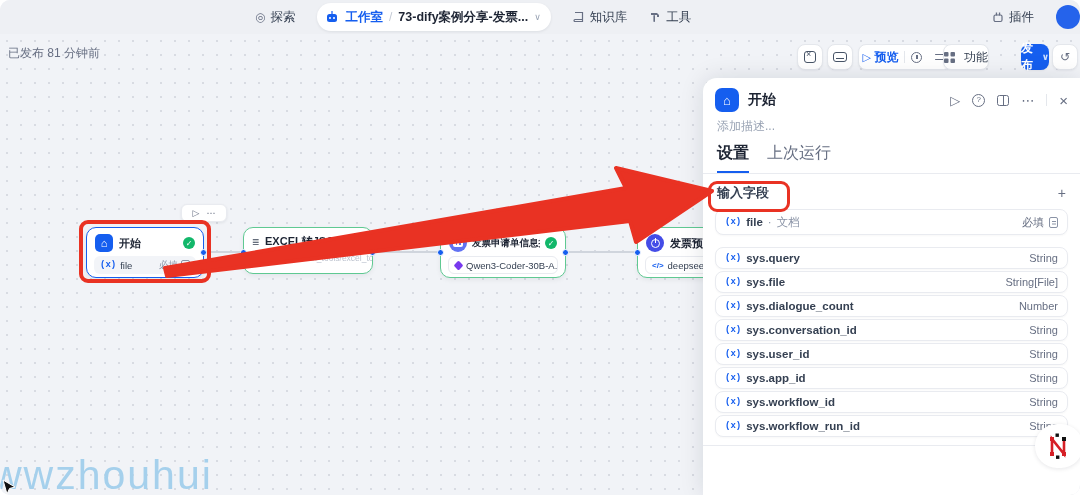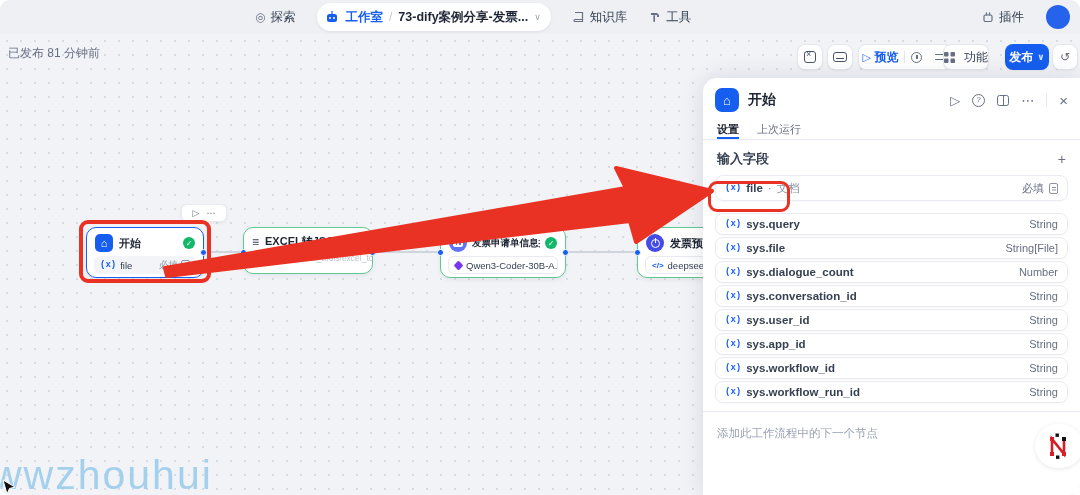--- a/index.html
+++ b/index.html
@@ -97,21 +97,21 @@
   .p-title { font-size:14px; font-weight:700; color:#1d2433; margin-left:9px; }
   .p-actions { margin-left:auto; display:flex; align-items:center; gap:12px; color:#676f83; }
   .p-act { font-size:13px; cursor:pointer; line-height:1; display:flex; align-items:center; }
   .help-circ { width:13px; height:13px; border:1.2px solid #676f83; border-radius:50%; font-size:8px;
                display:flex; align-items:center; justify-content:center; }
   .ic-cols { width:12px; height:11px; border:1.2px solid #676f83; border-radius:2.5px; position:relative; }
   .ic-cols::after { content:""; position:absolute; left:5px; top:0; bottom:0; width:1.2px; background:#676f83; }
   .v-div { width:1px; height:12px; background:#e4e7ec; }
   .p-desc { padding:4px 14px 0; font-size:12px; color:#98a2b3; }
   .p-tabs { display:flex; gap:18px; padding:8px 14px 0; border-bottom:1px solid #e9ebf0; }
-  .p-tab { font-size:11px; cursor:pointer; }
+  .p-tab { font-size:16px; padding-bottom:7px; cursor:pointer; }
   .p-tab.active { color:#1d2433; font-weight:700; border-bottom:2px solid #155eef; }
   .p-tab.idle { color:#676f83; }
   .sect-row { display:flex; align-items:center; padding:10px 14px 7px; }
   .sect-label { font-size:13px; font-weight:700; color:#354052; }
   .sect-plus { margin-left:auto; color:#676f83; font-size:14px; cursor:pointer; line-height:1; }
   .vrow { margin:0 12px 2px; height:22px; border:1px solid #e9ebf0; border-radius:8px; background:#fff;
           display:flex; align-items:center; gap:5px; padding:0 9px; font-size:11.5px;
           box-shadow:0 1px 2px rgba(16,24,40,.03); }
   .vrow .vname { color:#354052; font-weight:600; }
   .vrow .vtype { margin-left:auto; color:#676f83; font-size:11px; }
@@ -158,21 +158,21 @@
         <span>知识库</span>
       </div>
       <div class="nav-item">
         <svg class="mini" width="12" height="12" viewBox="0 0 12 12">
           <path d="M2 2h6l2 2v2H8V4H2z" fill="#676f83"></path>
             <rect x="4.4" y="4" width="1.6" height="7" rx="0.8" fill="#676f83"></rect>
         </svg>
         <span>工具</span>
       </div>
     </div>
-    <div class="nav-group" style="right:10px;">
+    <div class="nav-group" style="right:0;">
       <div class="nav-item">
         <svg class="mini" width="12" height="12" viewBox="0 0 12 12">
           <rect x="2" y="4" width="8" height="6.5" rx="1.5" fill="none" stroke="#676f83" stroke-width="1.2"></rect>
           <rect x="3.8" y="1.5" width="1.3" height="3" fill="#676f83"></rect>
             <rect x="6.9" y="1.5" width="1.3" height="3" fill="#676f83"></rect>
         </svg>
         <span>插件</span>
       </div>
       <div class="avatar"></div>
     </div>
@@ -199,21 +199,21 @@
     </div>
     <div class="tb-btn" style="right:91px; width:46px;justify-content:space-between;">
       <svg class="mini" width="11" height="11" viewBox="0 0 11 11">
         <rect x="0" y="0" width="4.5" height="4.5" rx="1" fill="#676f83"></rect>
           <rect x="6.5" y="0" width="4.5" height="4.5" rx="1" fill="#676f83"></rect>
         <rect x="0" y="6.5" width="4.5" height="4.5" rx="1" fill="#676f83"></rect>
           <rect x="6.5" y="6.5" width="4.5" height="4.5" rx="1" fill="#676f83"></rect>
       </svg>
       <span>功能</span>
     </div>
-    <div class="tb-btn publish-btn" style="right:31px; width:44px;">
+    <div class="tb-btn publish-btn" style="right:31px; width:28px;">
       <span>发布</span>
       <span class="chev">∨</span>
     </div>
     <div class="tb-btn" style="right:2px; width:26px;">
       <span class="tb-ic">↺</span>
     </div>
 
     <div class="mini-toolbar">
       <span>▷</span>
       <span>⋯</span>
@@ -309,20 +309,21 @@
         <span class="p-act">▷</span>
         <span class="p-act help-circ">
             <span>?</span>
           </span>
         <span class="p-act ic-cols"></span>
         <span class="p-act">⋯</span>
         <span class="v-div"></span>
         <span class="p-act" style="font-size:15px;">×</span>
       </span>
     </div>
+    <div class="p-desc">添加描述...</div>
     <div class="p-tabs">
       <span class="p-tab active">设置</span>
       <span class="p-tab idle">上次运行</span>
     </div>
 
     <div class="sect-row">
       <span class="sect-label">输入字段</span>
       <span class="sect-plus">+</span>
     </div>
 
@@ -374,21 +375,20 @@
     </div>
     <div class="vrow">
       <span class="varx">(x)</span>
       <span class="vname">sys.workflow_run_id</span>
       <span class="vtype">String</span>
     </div>
 
     <div class="p-divider"></div>
 
     <div class="next-sect">
-      <div class="next-desc">添加此工作流程中的下一个节点</div>
 
     </div>
   </aside>
 
   <svg class="arrow-overlay" width="1080" height="495" viewBox="0 0 1080 495">
     <polygon points="165,268 626,188 616,168 712,191 636,242 630,221 167,276" fill="#e93223" stroke="#e93223" stroke-width="4" stroke-linejoin="round"></polygon>
   </svg>
   <div class="red-box" style="left:79px; top:220px; width:132px; height:63px;"></div>
   <div class="red-box" style="left:708px; top:181px; width:82px; height:31px; border-width:3px;"></div>
 

